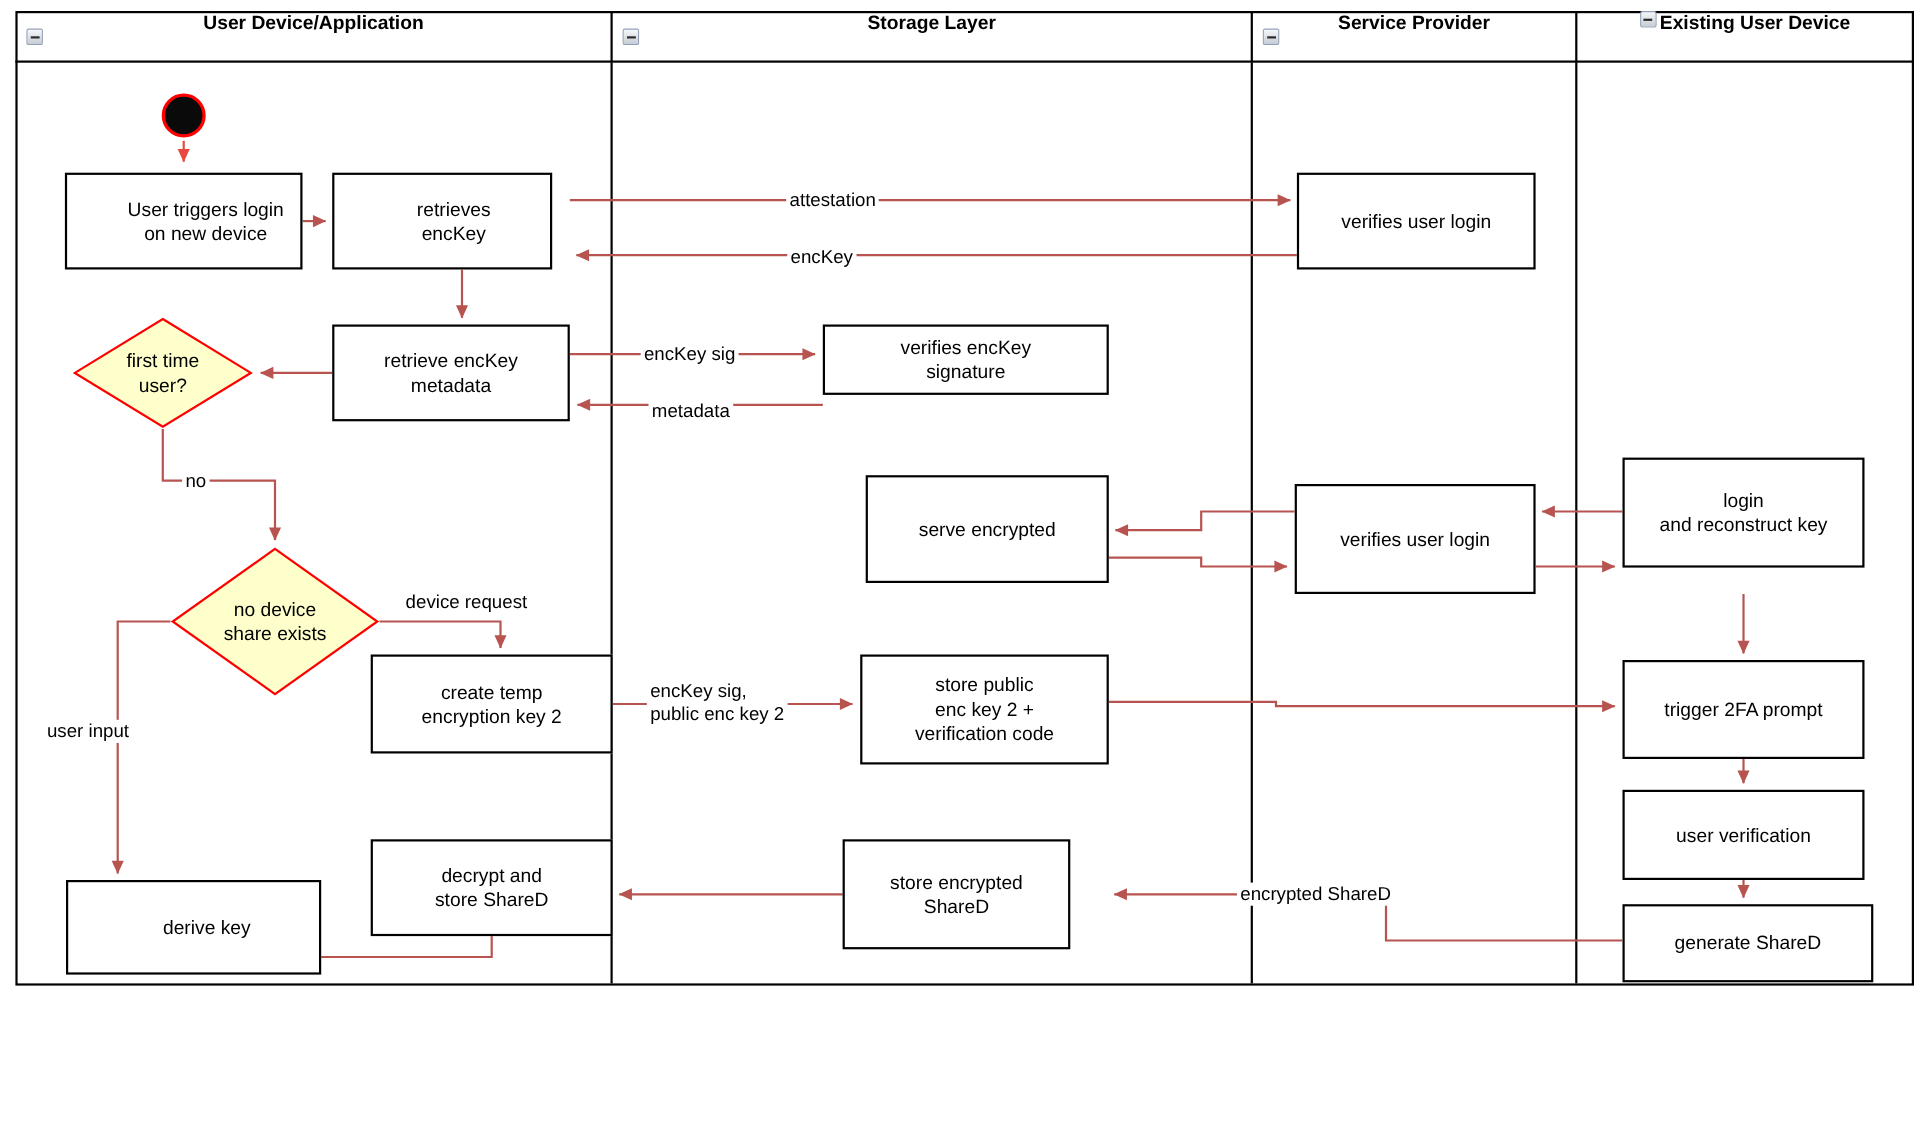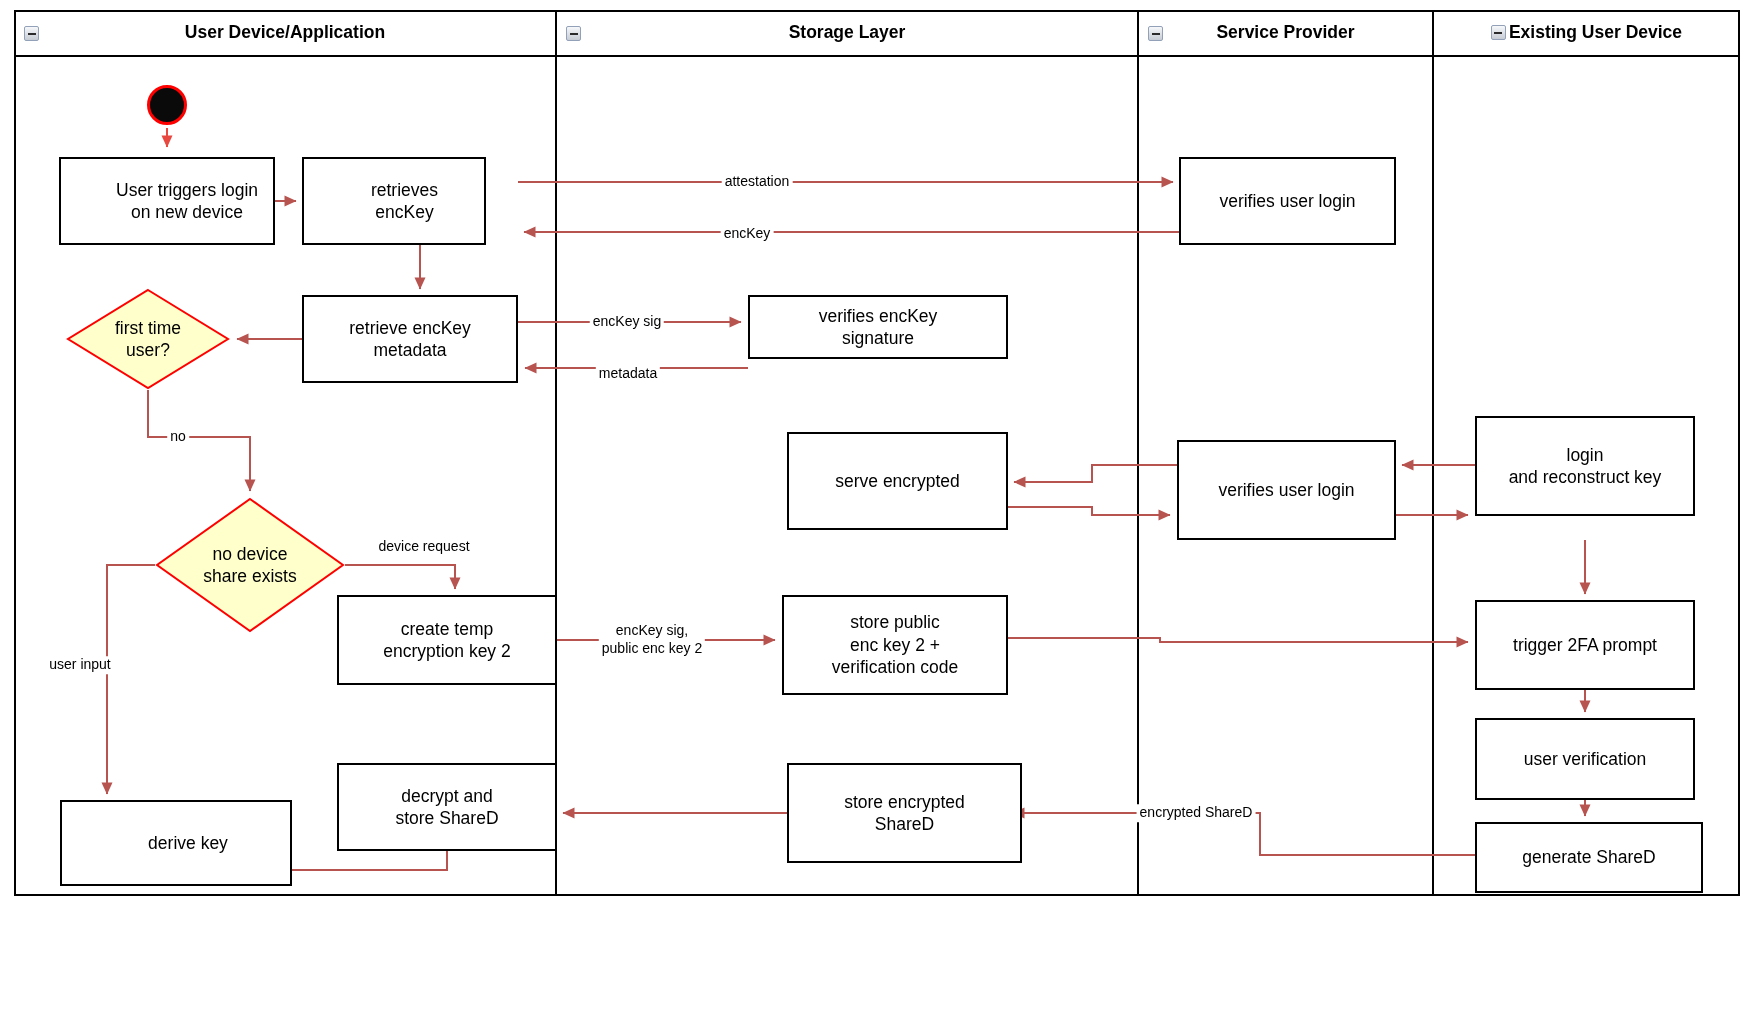--- a/index.html
+++ b/index.html
@@ -1,41 +1,41 @@
 <!DOCTYPE html>
 <html style="--connector: #b85450; --start-connector: #e8483f; --decision-fill: #ffffcc; --decision-border: #ff0000; --start-fill: #0a0a0a; --start-ring: #ff0000;"><head>
 <meta charset="utf-8">
 <style>
   html,body{margin:0;padding:0;background:#ffffff;}
   #canvas{position:relative;width:1756px;height:1026px;background:#ffffff;overflow:hidden;
           font-family:"Liberation Sans", sans-serif;color:#000;}
   .frame{position:absolute;left:14px;top:10px;width:1726px;height:886px;border:2px solid #000;box-sizing:border-box;}
   .hcell{position:absolute;top:10px;height:47px;border-bottom:2px solid #000;box-sizing:border-box;
-         display:flex;align-items:center;justify-content:center;font-weight:bold;font-size:17.5px;}
+         display:flex;align-items:flex-start;justify-content:center;font-weight:bold;font-size:17.5px;}
   .hcell .title{white-space:nowrap;}
   .vline{position:absolute;top:57px;width:2px;height:837px;background:#000;}
   .hsep{position:absolute;top:10px;width:2px;height:47px;background:#000;}
   .collapse{width:15px;height:15px;border:1px solid #93a1b8;background:linear-gradient(#f6f8fa,#c7ccd4);
             display:flex;align-items:center;justify-content:center;box-sizing:border-box;border-radius:2px;}
   .collapse .bar{width:8px;height:2px;background:#2b2b2b;}
   .abs-ico{position:absolute;left:10px;top:16px;}
   .inline-ico{margin-right:3px;flex:0 0 auto;}
   .node{position:absolute;border:2px solid #000;background:#fff;box-sizing:border-box;
         display:flex;align-items:center;justify-content:center;text-align:center;
         font-size:17.5px;line-height:1.28;}
   .node span{white-space:pre-line;}
   .diamond{position:absolute;}
   .diamond svg{position:absolute;left:0;top:0;}
   .diamond .dlabel{position:absolute;left:0;top:0;width:100%;height:100%;
         display:flex;align-items:center;justify-content:center;text-align:center;
         font-size:17.5px;line-height:1.28;white-space:pre-line;}
   .start{position:absolute;left:147px;top:85px;width:40px;height:40px;border-radius:50%;
          background:var(--start-fill,#0a0a0a);border:3px solid var(--start-ring,#ff0000);box-sizing:border-box;}
   .elabel{position:absolute;transform:translate(-50%,-50%);background:#fff;padding:0 3px;
-          font-size:14px;text-align:center;white-space:pre-line;line-height:1.25;}
+          font-size:17px;white-space:pre-line;line-height:1.25;}
   #edges{position:absolute;left:0;top:0;width:1756px;height:1026px;}
   #edges path{fill:none;stroke:var(--connector,#b85450);stroke-width:2px;}
   #edges path.start-edge{stroke:var(--start-connector,#e8483f);}
 </style>
 </head>
 <body>
 
 <div id="canvas">
 
   <div class="frame"></div>
@@ -105,21 +105,21 @@
     <path d="M787,813 L563,813" marker-end="url(#ah)"></path>
     <path d="M447,851 L447,870 L251,870" marker-end="url(#ah)"></path>
   </svg>
 
   <div class="start"></div>
 
   <div class="node" style="left:59px;top:157px;width:216px;height:88px;padding-left:40px;">
     <span>User triggers login
 on new device</span>
     </div>
-  <div class="node" style="left:302px;top:157px;width:184px;height:88px;padding-left:21px;">
+  <div class="node" style="left:302px;top:157px;width:200px;height:88px;padding-left:21px;">
     <span>retrieves
 encKey</span>
     </div>
   <div class="node" style="left:302px;top:295px;width:216px;height:88px;">
     <span>retrieve encKey
 metadata</span>
     </div>
   <div class="node" style="left:337px;top:595px;width:220px;height:90px;">
     <span>create temp
 encryption key 2</span>
@@ -137,21 +137,21 @@
 signature</span>
     </div>
   <div class="node" style="left:787px;top:432px;width:221px;height:98px;">
     <span>serve encrypted</span>
     </div>
   <div class="node" style="left:782px;top:595px;width:226px;height:100px;">
     <span>store public
 enc key 2 +
 verification code</span>
     </div>
-  <div class="node" style="left:787px;top:763px;width:235px;height:100px;">
+  <div class="node" style="left:766px;top:763px;width:207px;height:100px;">
     <span>store encrypted
 ShareD</span>
     </div>
 
   <div class="node" style="left:1179px;top:157px;width:217px;height:88px;">
     <span>verifies user login</span>
     </div>
   <div class="node" style="left:1177px;top:440px;width:219px;height:100px;">
     <span>verifies user login</span>
     </div>

